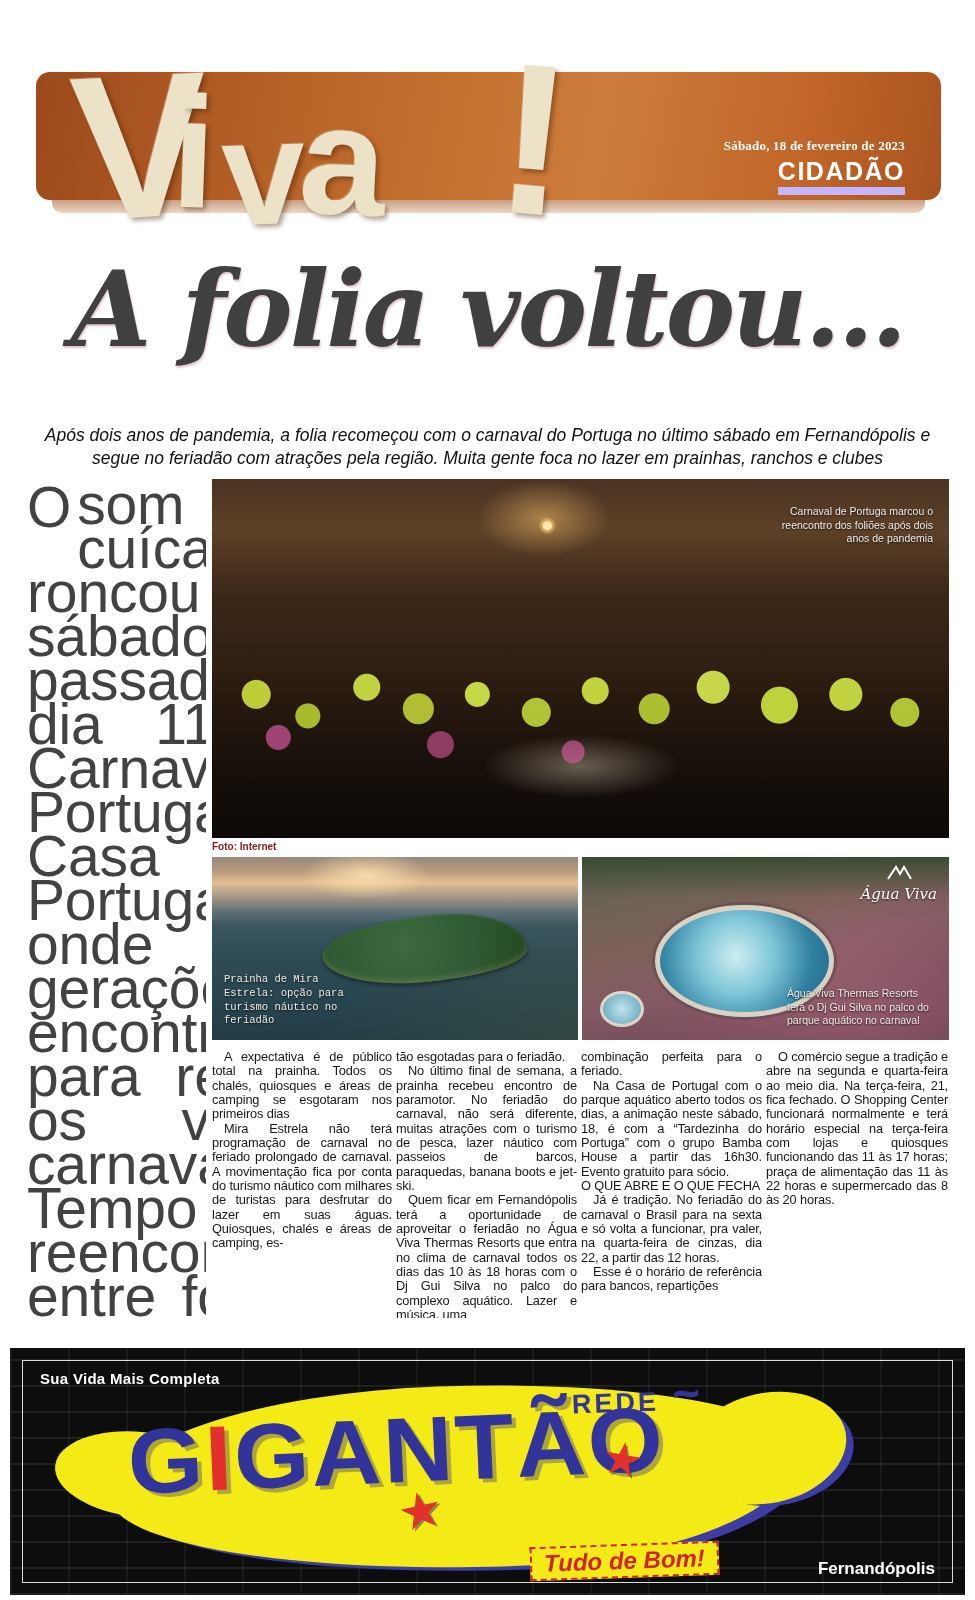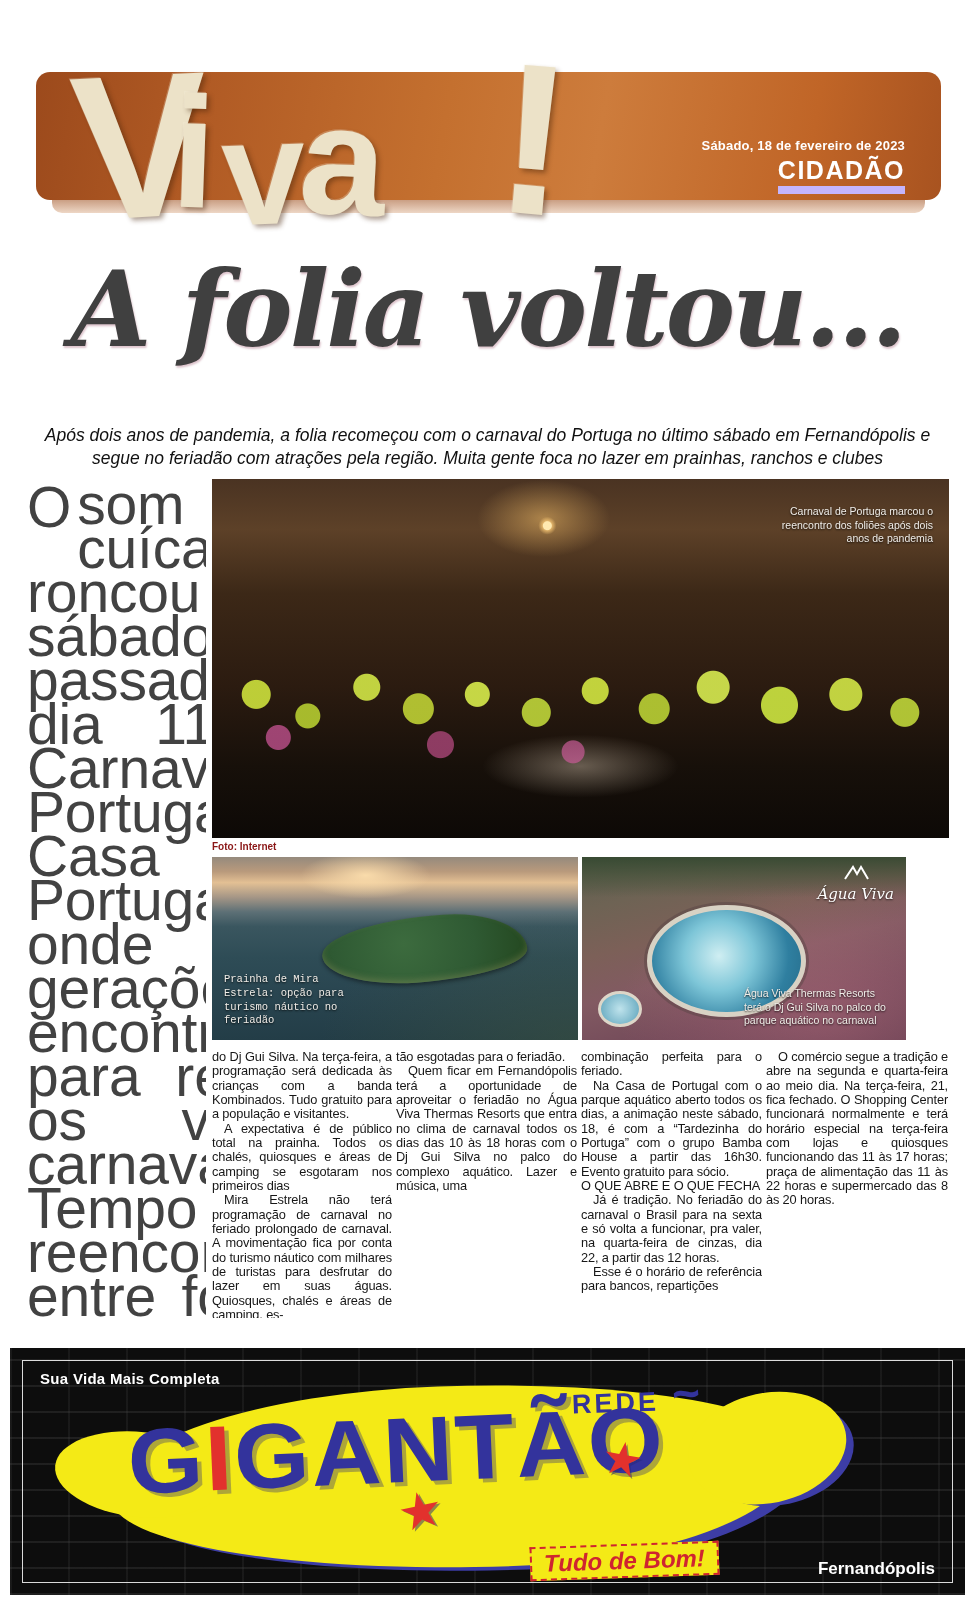--- a/index.html
+++ b/index.html
@@ -13,21 +13,21 @@
           background:linear-gradient(180deg,rgba(158,79,30,.55),rgba(205,140,90,.35));}
   .viva-logo{position:absolute;left:0;top:0;width:975px;height:270px;pointer-events:none;}
   .viva-logo span{position:absolute;font-weight:bold;color:#ece2c8;
           text-shadow:3px 3px 5px rgba(70,35,8,.45),-1px -1px 0 rgba(255,250,235,.25);}
   .lg0{left:72px; top:28px; font-size:205px;transform:rotate(-3deg);}
   .lg1{left:172px;top:62px; font-size:158px;transform:rotate(2deg);}
   .lg2{left:222px;top:86px; font-size:150px;transform:rotate(-2deg);}
   .lg3{left:300px;top:72px; font-size:155px;transform:rotate(3deg);}
   .lg4{left:498px;top:16px; font-size:215px;transform:rotate(5deg);}
   .mast-meta{position:absolute;right:70px;top:138px;text-align:right;color:#ffffff;}
-  .mast-date{font-size:13px;font-weight:bold;letter-spacing:.2px;}
+  .mast-date{font-size:13px;font-weight:bold;letter-spacing:.2px;font-family:Liberation Serif, serif;}
   .mast-section{display:inline-block;margin-top:3px;font-size:25px;font-weight:bold;letter-spacing:1.5px;
           border-bottom:8px solid #c4b5fd;padding-bottom:1px;margin-left:15px;}
 
   
   .headline{position:absolute;left:0;right:0;top:248px;text-align:center;
           font-family:"DejaVu Serif",serif;font-style:italic;font-weight:bold;
           font-size:104px;letter-spacing:-3px;color:#404040;
           text-shadow:1px 2px 2px rgba(120,20,50,.25);}
   .deck{position:absolute;left:42px;right:42px;top:424px;text-align:center;
           font-style:italic;font-size:17.5px;line-height:1.3;color:#101010;}
@@ -75,21 +75,21 @@
   .photo-lake{left:212px;top:857px;width:366px;height:183px;
     background:
       radial-gradient(ellipse 100px 36px at 42% 10%, rgba(255,225,175,.9), transparent 65%),
       radial-gradient(ellipse at 100% 100%, rgba(70,90,60,.4), transparent 50%),
       linear-gradient(180deg,#958a7d 0%,#b99a7c 8%,#e3c094 14%,#a59686 22%,#5d7076 30%,#3a565f 38%,#2e4c56 55%,#294550 75%,#233d47 100%); font-family: Liberation Mono, monospace;}
   .lake-island{position:absolute;left:30%;top:32%;width:56%;height:36%;
       border-radius:60% 40% 55% 45% / 50% 60% 40% 50%;transform:rotate(-4deg);
       background:radial-gradient(circle at 40% 40%, #3c6b3e 0%, #2f5a33 55%, #23471f 100%);
       box-shadow:0 2px 4px rgba(0,0,0,.45), inset 0 -3px 6px rgba(200,180,120,.25);}
   .cap-lake{left:12px;bottom:12px;width:130px;text-align:left;}
-  .photo-park{left:582px;top:857px;width:324px;height:183px;
+  .photo-park{left:582px;top:857px;width:367px;height:183px;
     background:
       linear-gradient(180deg, rgba(52,72,48,.9) 0%, rgba(60,78,52,.55) 10%, rgba(0,0,0,0) 22%),
       radial-gradient(ellipse at 75% 85%, rgba(225,130,150,.3), transparent 60%),
       linear-gradient(165deg,#5c5f4e 0%,#6e6354 20%,#7c6058 38%,#825a62 55%,#744b5a 75%,#643f50 100%);}
   .park-pool{position:absolute;left:20%;top:26%;width:46%;height:56%;border-radius:50%;
       background:radial-gradient(circle at 45% 45%, #cfeef2 0%, #7ec6d8 35%, #2f7fa0 70%, #256a88 100%);
       border:5px solid #d8d2c4;box-shadow:0 0 0 3px rgba(90,70,70,.5);}
   .park-pool-small{position:absolute;left:5%;bottom:7%;width:38px;height:30px;border-radius:50%;
       background:radial-gradient(circle,#bfe3ec 0%,#6fafc4 80%);border:3px solid #ddd6c8;}
   .park-logo{position:absolute;top:8px;right:12px;text-align:center;color:#ffffff;
@@ -148,26 +148,26 @@
   </div>
 
   <div class="headline">A folia voltou...</div>
   <div class="deck">Após dois anos de pandemia, a folia recomeçou com o carnaval do Portuga no último sábado em Fernandópolis e segue no feriadão com atrações pela região. Muita gente foca no lazer em prainhas, ranchos e clubes</div>
 
   <div class="col col-1">
       <p class="para dropcap"><span class="dropcap">O</span>som da cuíca roncou sábado passado, dia 11, no Carnaval do Portuga na Casa de Portugal, onde gerações se encontraram para reviver os velhos carnavais. Tempo de reencontro entre foliões numa noite embalada por marchinhas. Clube lotado e muita animação.</p>
       <p class="para indent">Foi o aquecimento para o feriadão do carnaval que está começando e só termina na quarta-feira de cinzas. O evento marcou a volta da folia após dois anos suspensas por conta da pandemia.</p>
     </div>
   <div class="col col-2">
-      <p class="para cont">do Dj Gui Silva. Na terça-feira, a programação será dedicada às crianças com a banda Kombinados. Tudo gratuito para a população e visitantes.</p>
       <p class="para indent">A expectativa é de público total na prainha. Todos os chalés, quiosques e áreas de camping se esgotaram nos primeiros dias</p>
       <p class="para indent">Mira Estrela não terá programação de carnaval no feriado prolongado de carnaval. A movimentação fica por conta do turismo náutico com milhares de turistas para desfrutar do lazer em suas águas. Quiosques, chalés e áreas de camping, es-</p>
     </div>
   <div class="col col-3">
       <p class="para cont">tão esgotadas para o feriadão.</p>
+      <p class="para indent">No último final de semana, a prainha recebeu encontro de paramotor. No feriadão do carnaval, não será diferente, muitas atrações com o turismo de pesca, lazer náutico com passeios de barcos, paraquedas, banana boots e jet-ski.</p>
       <p class="para indent">Quem ficar em Fernandópolis terá a oportunidade de aproveitar o feriadão no Água Viva Thermas Resorts que entra no clima de carnaval todos os dias das 10 às 18 horas com o Dj Gui Silva no palco do complexo aquático. Lazer e música, uma</p>
     </div>
   <div class="col col-4">
       <p class="para cont">combinação perfeita para o feriado.</p>
       <p class="para indent">Na Casa de Portugal com o parque aquático aberto todos os dias, a animação neste sábado, 18, é com a “Tardezinha do Portuga” com o grupo Bamba House a partir das 16h30. Evento gratuito para sócio.</p>
       <p class="para cont">O QUE ABRE E O QUE FECHA</p>
       <p class="para indent">Já é tradição. No feriadão do carnaval o Brasil para na sexta e só volta a funcionar, pra valer, na quarta-feira de cinzas, dia 22, a partir das 12 horas.</p>
       <p class="para indent">Esse é o horário de referência para bancos, repartições</p>
     </div>
   <div class="col col-5">

